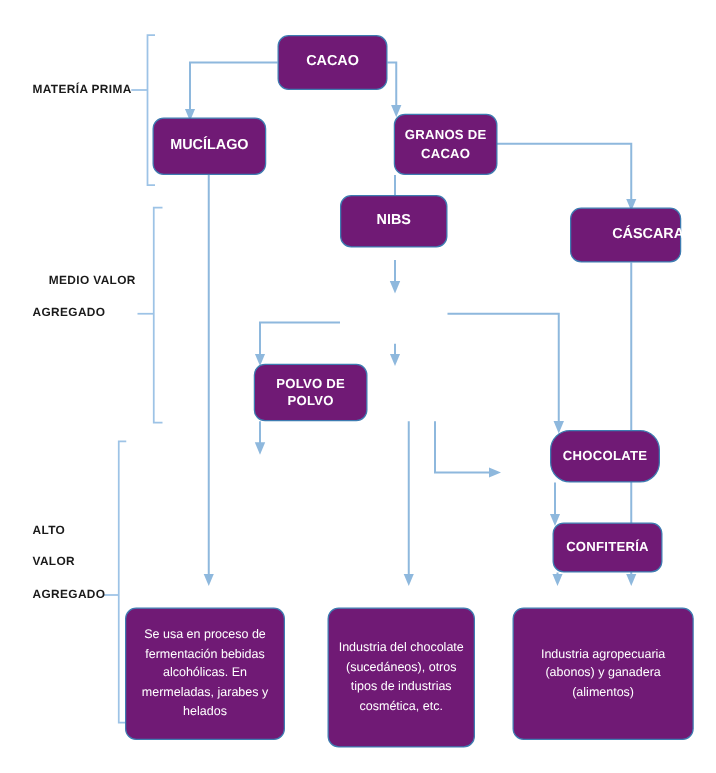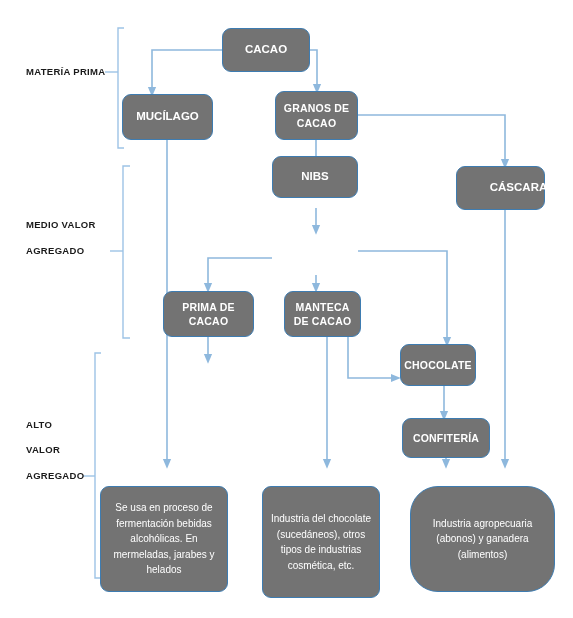--- a/index.html
+++ b/index.html
@@ -20,36 +20,37 @@
   svg#wires {
     position: absolute;
     left: 0;
     top: 0;
     width: 573px;
     height: 618px;
     pointer-events: none;
   }
   .node {
     position: absolute;
-    background: #737373;
+    background: #701a75;
     border: 1px solid #3E7CB1;
     border-radius: 9px;
     color: #ffffff;
     display: flex;
     align-items: center;
     justify-content: center;
     text-align: center;
     box-sizing: border-box;
     line-height: 1.35;
     padding: 2px 4px;
   }
   .node.caps {
     font-size: 10.5px;
     font-weight: 600;
     letter-spacing: 0.2px;
+    margin-left: 40px;
   }
   .node.caps-lg {
     font-size: 11.5px;
     font-weight: 600;
   }
   .node.sentence {
     font-size: 10px;
     font-weight: 400;
     line-height: 1.55;
     margin-top: 20px;
@@ -96,46 +97,45 @@
       <path d="M105,72 L118,72"></path>
       <path d="M130,166 L123,166 L123,338 L130,338"></path>
       <path d="M110,251 L123,251"></path>
       <path d="M101,353 L95,353 L95,578 L101,578"></path>
       <path d="M83,476 L95,476"></path>
     </g>
   </svg>
 
   <div class="stage-label" style="left:26px; top:66px;text-align:right;">MATERÍA PRIMA</div>
 
-  <div class="stage-label" style="left:26px; top:219px;">MEDIO VALOR</div>
+  <div class="stage-label" style="left:39px; top:219px;">MEDIO VALOR</div>
   <div class="stage-label" style="left:26px; top:245px;">AGREGADO</div>
 
   <div class="stage-label" style="left:26px; top:419px;">ALTO</div>
   <div class="stage-label" style="left:26px; top:444px;">VALOR</div>
   <div class="stage-label" style="left:26px; top:470px;">AGREGADO</div>
 
   <div class="node caps-lg" style="left:222px; top:28px; width:88px; height:44px;">CACAO</div>
 
   <div class="node caps-lg" style="left:122px; top:94px; width:91px; height:46px;">MUCÍLAGO</div>
 
   <div class="node caps" style="left:275px; top:91px; width:83px; height:49px;">GRANOS DE CACAO</div>
 
   <div class="node caps-lg" style="left:272px; top:156px; width:86px; height:42px;">NIBS</div>
 
   <div class="node caps-lg" style="left:456px; top:166px; width:89px; height:44px;padding-left:40px;">CÁSCARA</div>
 
 
-  <div class="node caps" style="left:163px; top:291px; width:91px; height:46px;">PRIMA DE CACAO</div>
+  <div class="node caps" style="left:163px; top:291px; width:91px; height:46px;">POLVO DE POLVO</div>
 
-  <div class="node caps" style="left:284px; top:291px; width:77px; height:46px;">MANTECA DE CACAO</div>
 
-  <div class="node caps" style="left:400px; top:344px; width:76px; height:42px;">CHOCOLATE</div>
+  <div class="node caps" style="left:400px; top:344px; width:88px; height:42px;border-radius:16px;">CHOCOLATE</div>
 
   <div class="node caps" style="left:402px; top:418px; width:88px; height:40px;">CONFITERÍA</div>
 
 
   <div class="node sentence" style="left:100px; top:466px; width:128px; height:106px;">Se usa en proceso de fermentación bebidas alcohólicas. En mermeladas, jarabes y helados</div>
 
   <div class="node sentence" style="left:262px; top:466px; width:118px; height:112px;">Industria del chocolate (sucedáneos), otros tipos de industrias cosmética, etc.</div>
 
-  <div class="node sentence" style="left:410px; top:466px; width:145px; height:106px;border-radius:28px;">Industria agropecuaria (abonos) y ganadera (alimentos)</div>
+  <div class="node sentence" style="left:410px; top:466px; width:145px; height:106px;">Industria agropecuaria (abonos) y ganadera (alimentos)</div>
 
 </div>
 
 </body></html>

